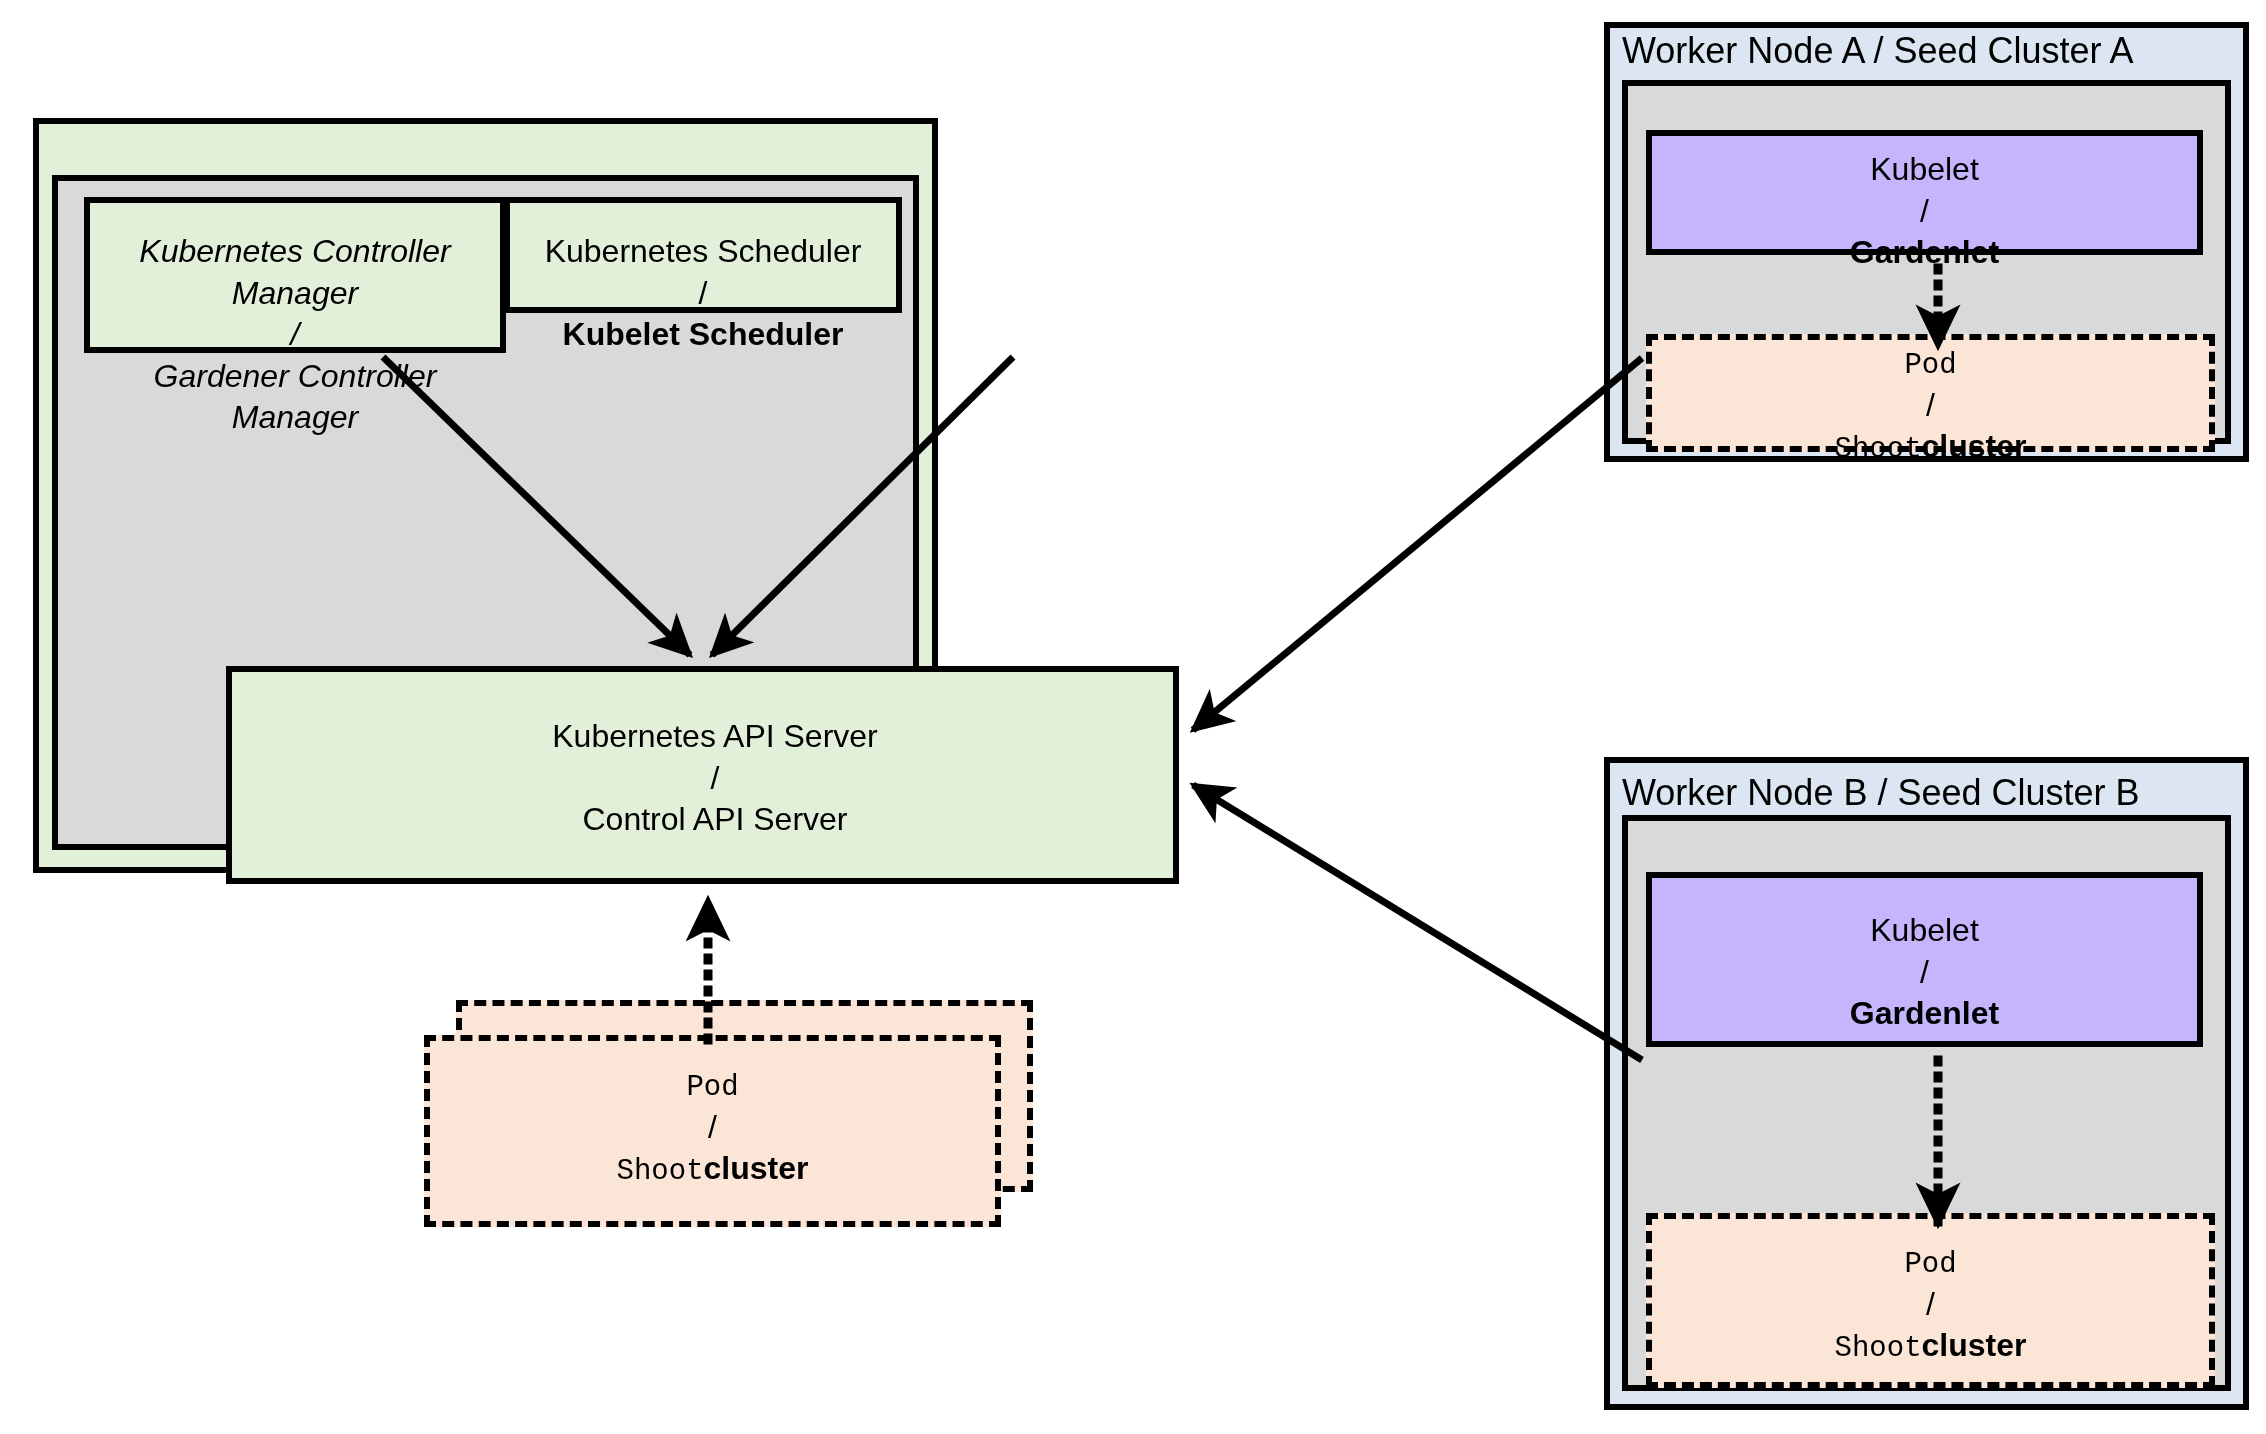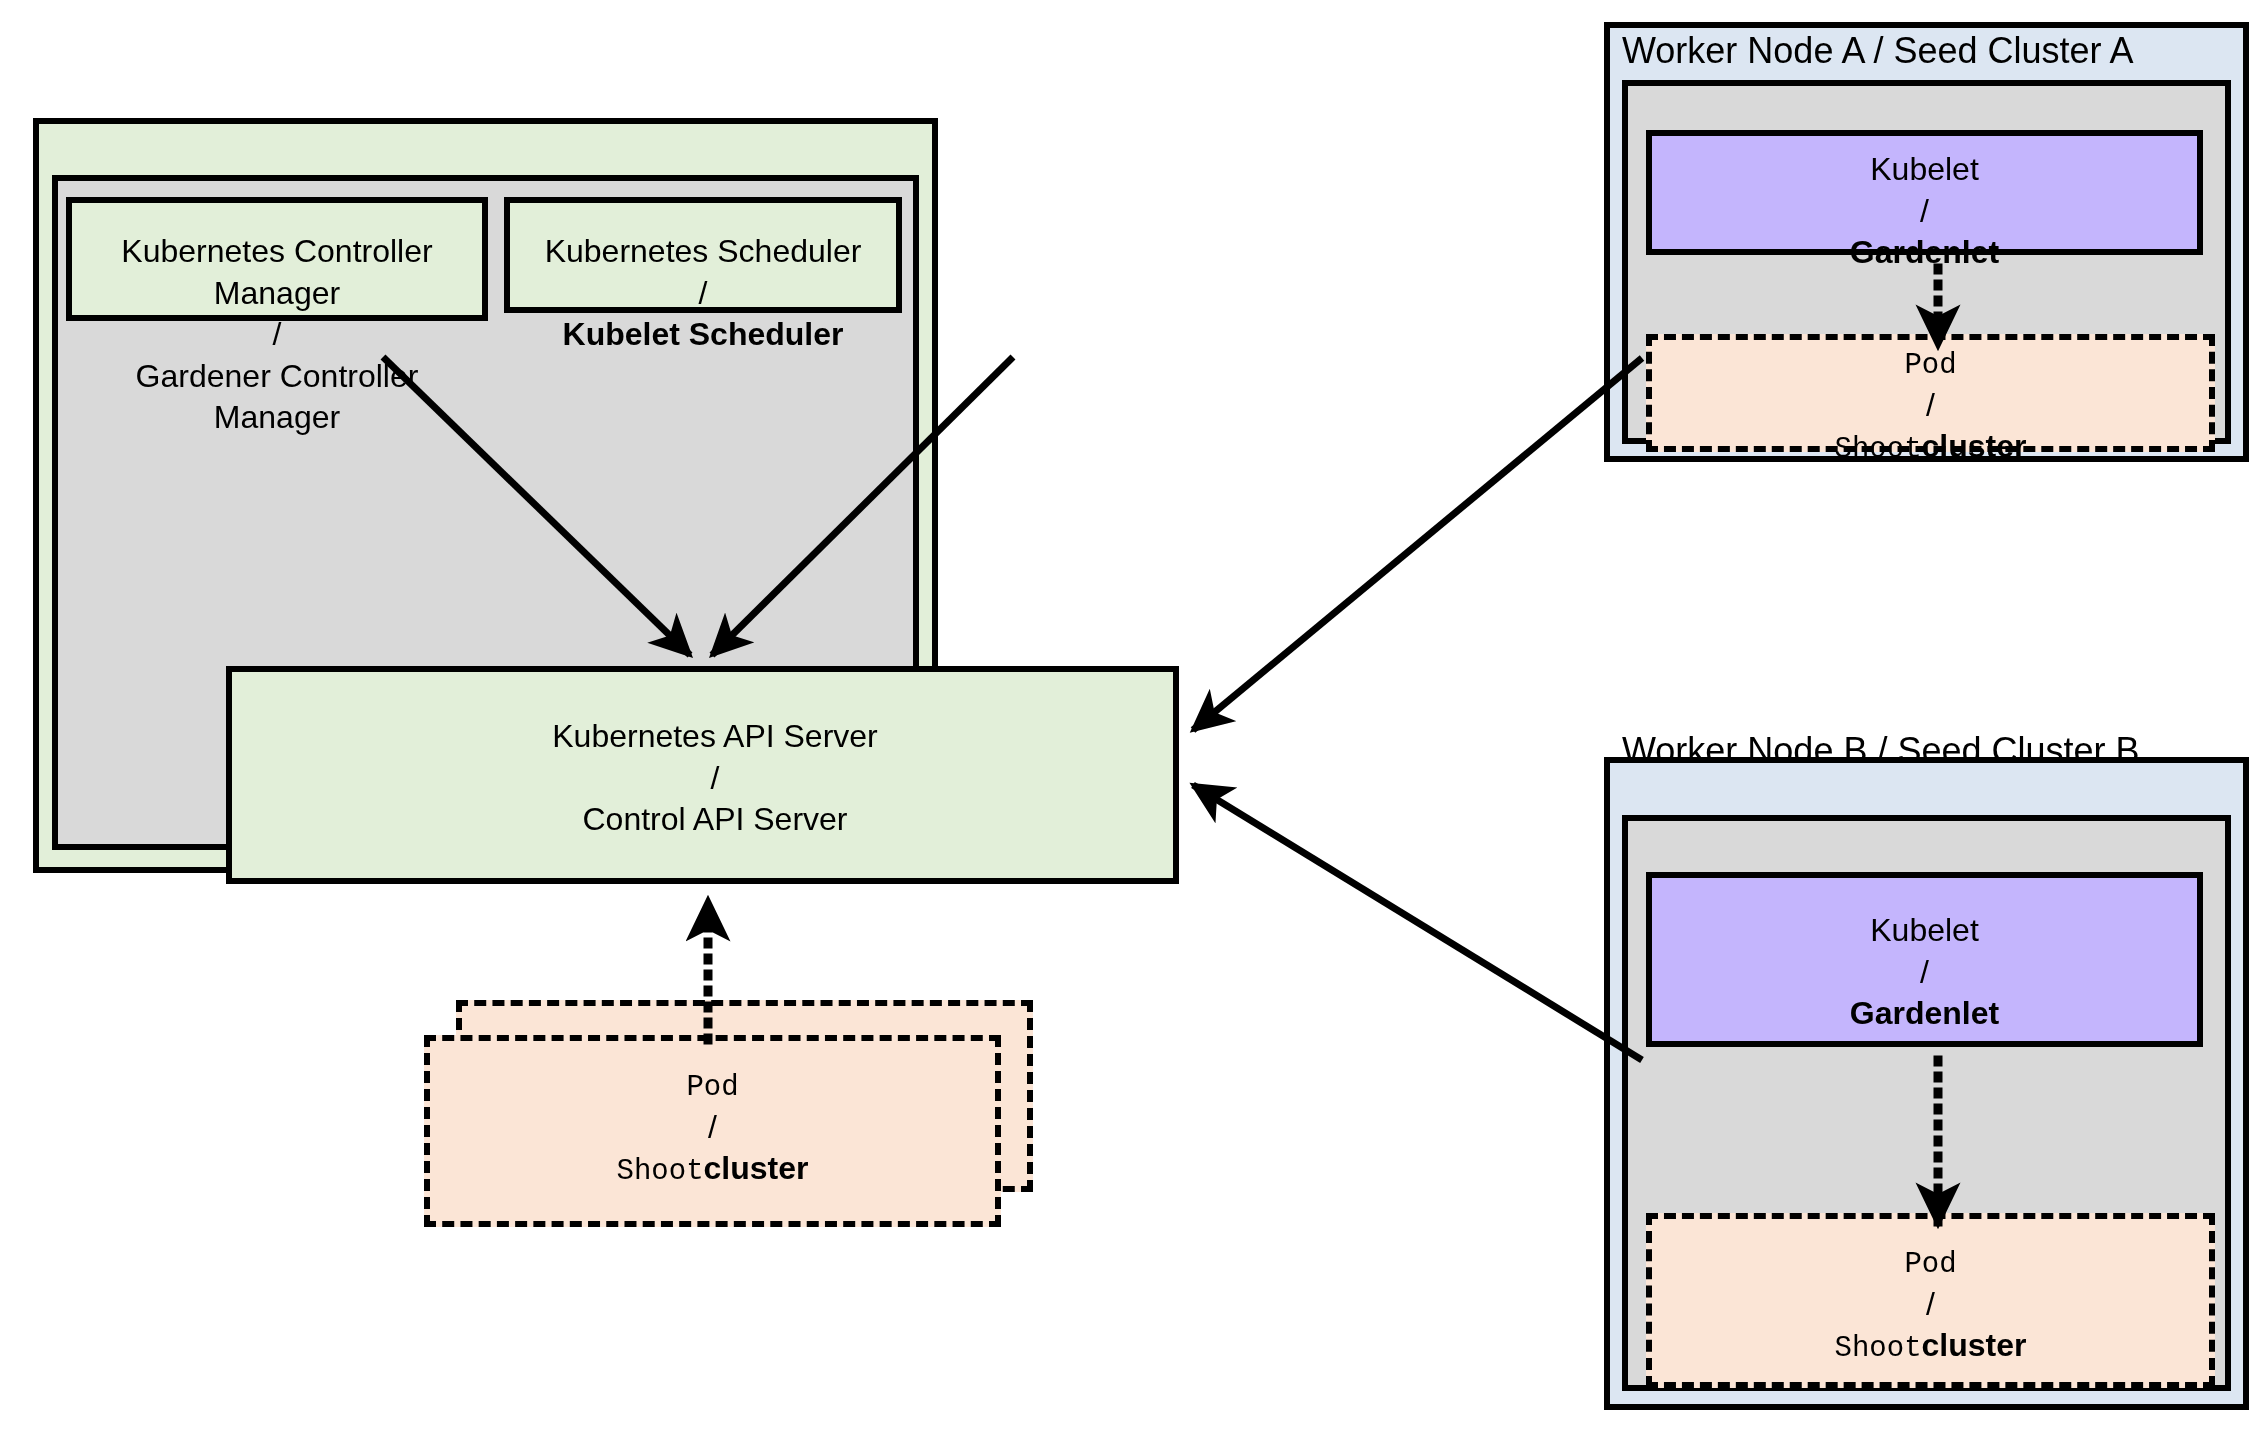--- a/index.html
+++ b/index.html
@@ -74,21 +74,21 @@
 
 <div id="canvas">
 
   <div class="box box-green" style="left:33px; top:118px; width:905px; height:755px;">
   </div>
 
 
   <div class="box box-grey" style="left:52px; top:175px; width:867px; height:675px;">
   </div>
 
-  <div class="box box-green" style="left:66px; top:197px; width:422px; height:124px;">
+  <div class="box box-green" style="left:84px; top:197px; width:422px; height:156px;font-style:italic;">
     <div class="node-label" style="top:28px;">
       <span>Kubernetes Controller Manager</span>
       <span class="slash">/</span>
       <span>Gardener Controller Manager</span>
     </div>
   </div>
 
   <div class="box box-green" style="left:504px; top:197px; width:398px; height:116px;">
     <div class="node-label" style="top:28px;">
       <span>Kubernetes Scheduler</span>
@@ -134,21 +134,21 @@
   <div class="dashed" style="position:absolute; left:1646px; top:334px; width:557px; height:106px;">
     <div class="node-label" style="top:2px;">
       <span class="mono">Pod</span>
       <span class="slash">/</span>
       <span><span class="mono">Shoot</span><span class="bold">cluster</span></span>
     </div>
   </div>
 
   <div class="box box-blue" style="left:1604px; top:757px; width:645px; height:653px;">
   </div>
-  <div class="group-title" style="left:1622px; top:732px;">Worker Node B / Seed Cluster B</div>
+  <div class="group-title" style="left:1622px; top:774px;">Worker Node B / Seed Cluster B</div>
 
   <div class="box box-grey" style="left:1622px; top:815px; width:609px; height:576px;">
   </div>
 
   <div class="box box-orange" style="left:1646px; top:872px; width:557px; height:175px;">
     <div class="node-label" style="top:32px;">
       <span>Kubelet</span>
       <span class="slash">/</span>
       <span class="bold">Gardenlet</span>
     </div>

